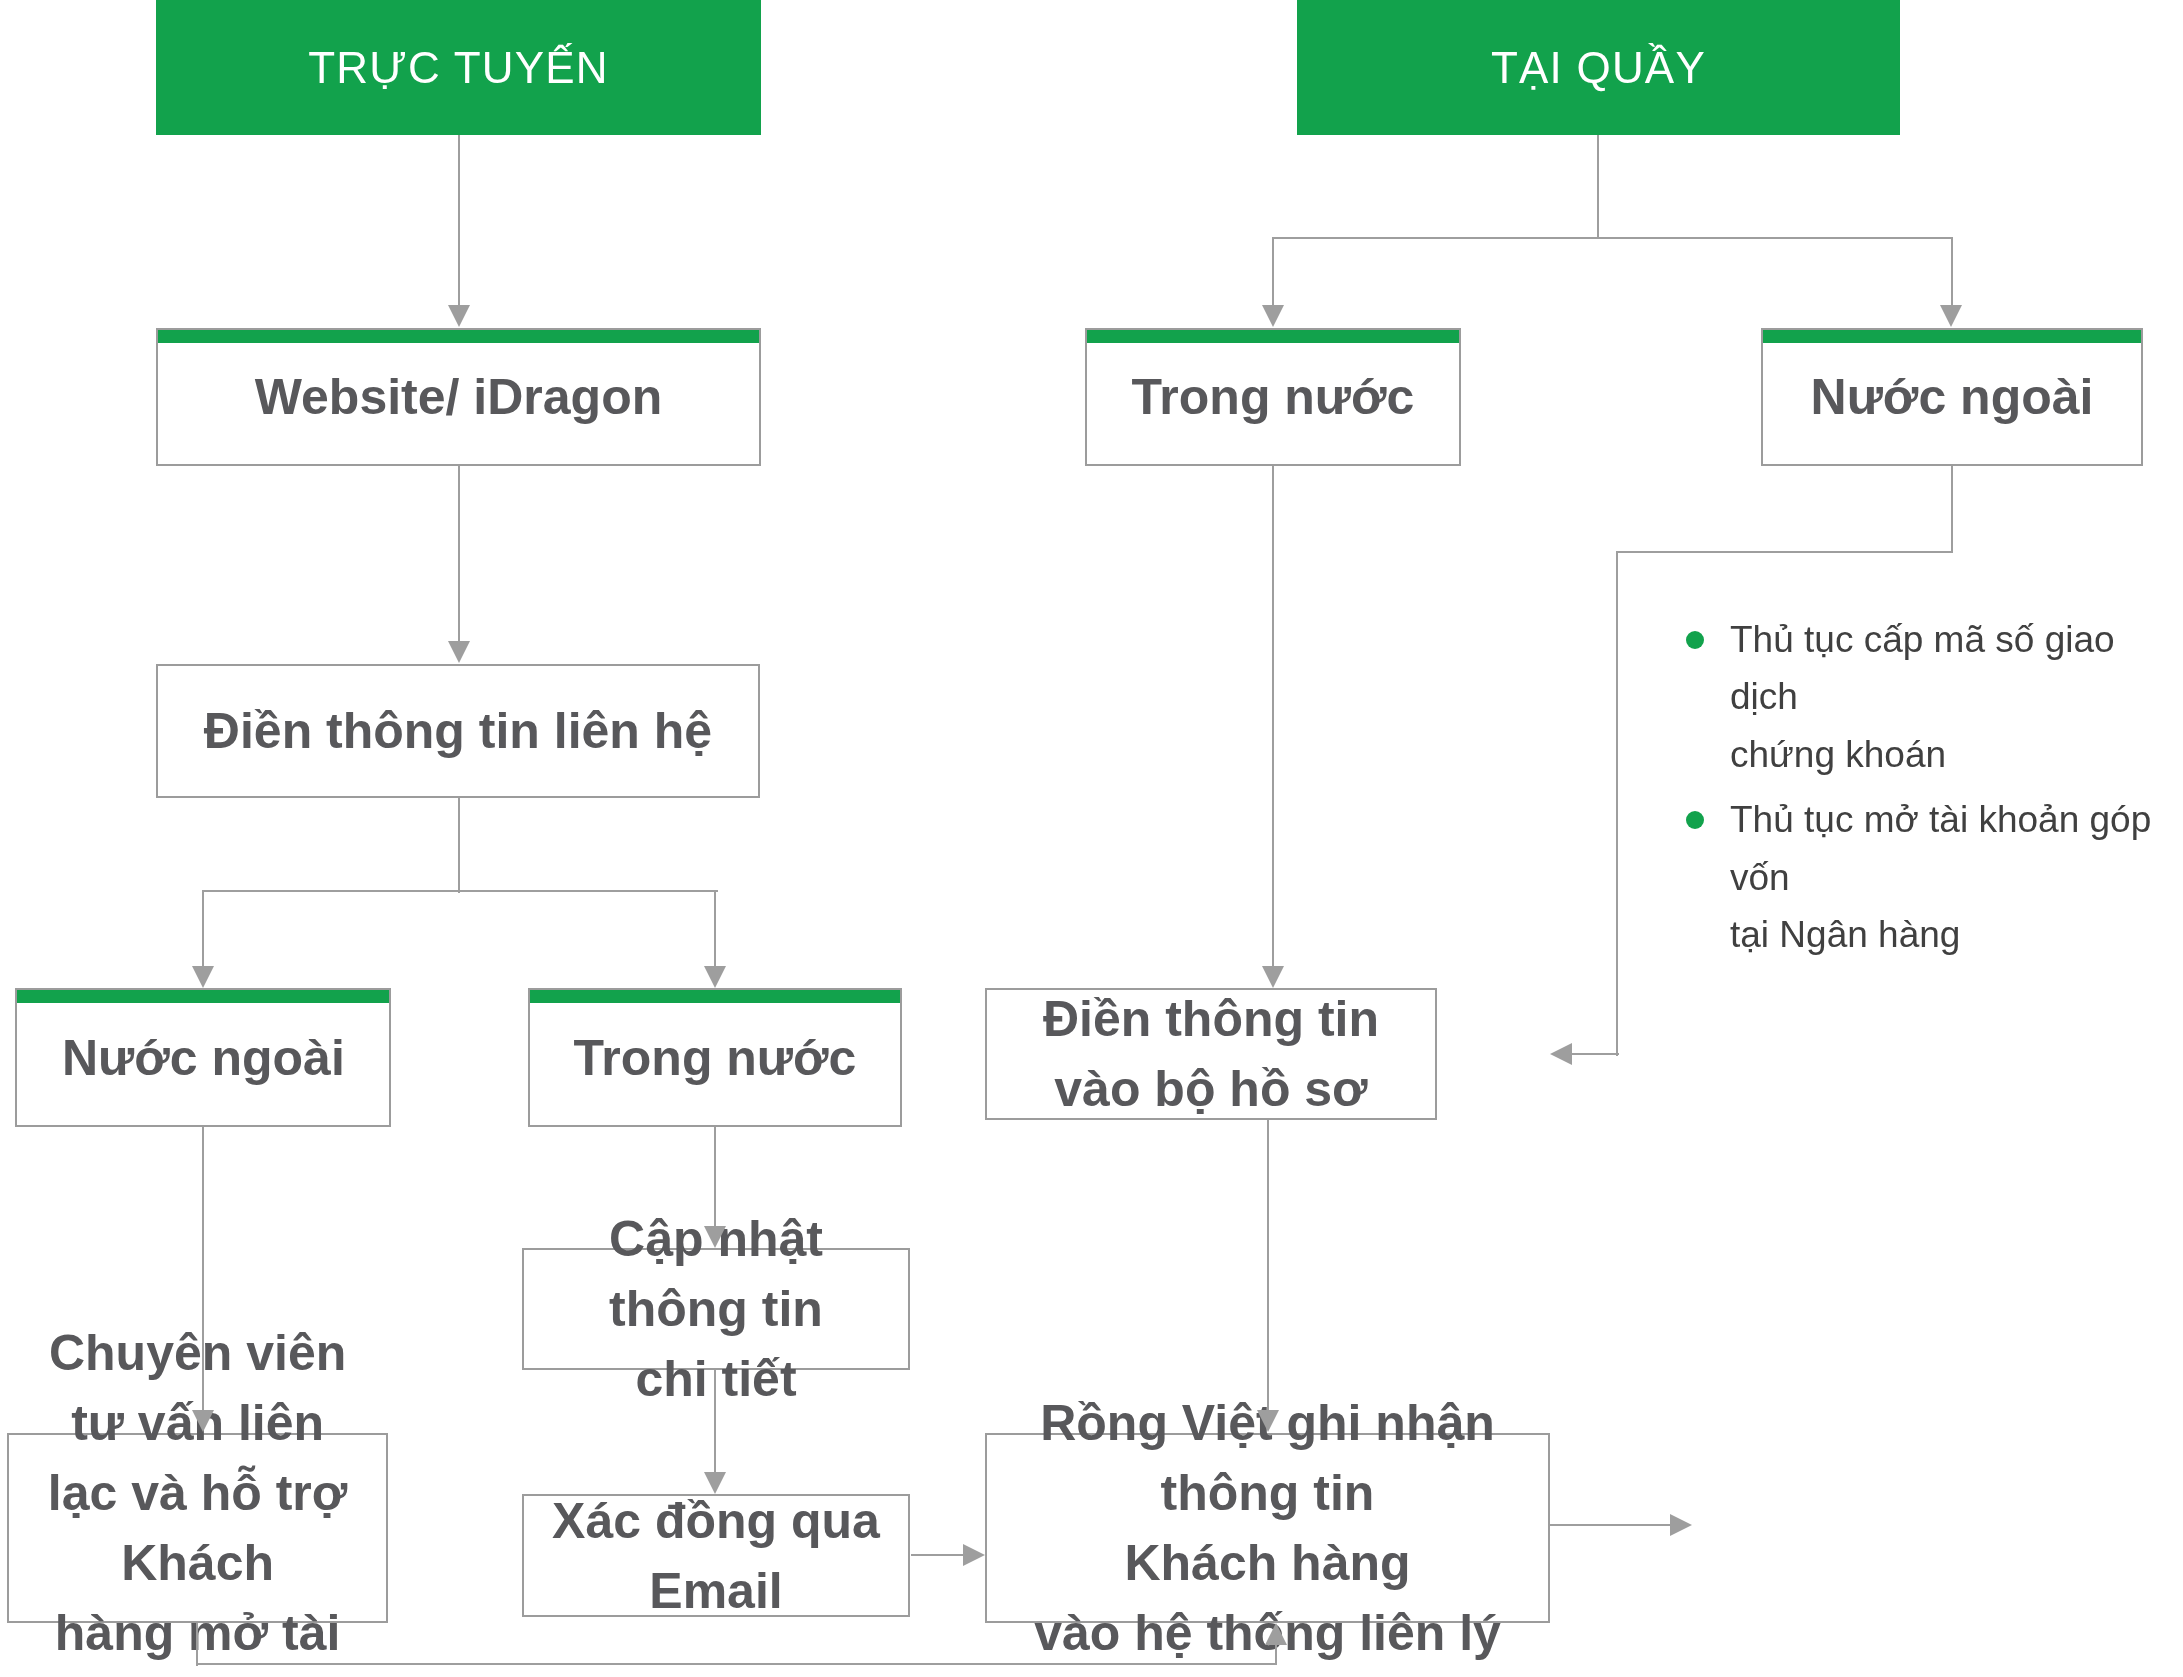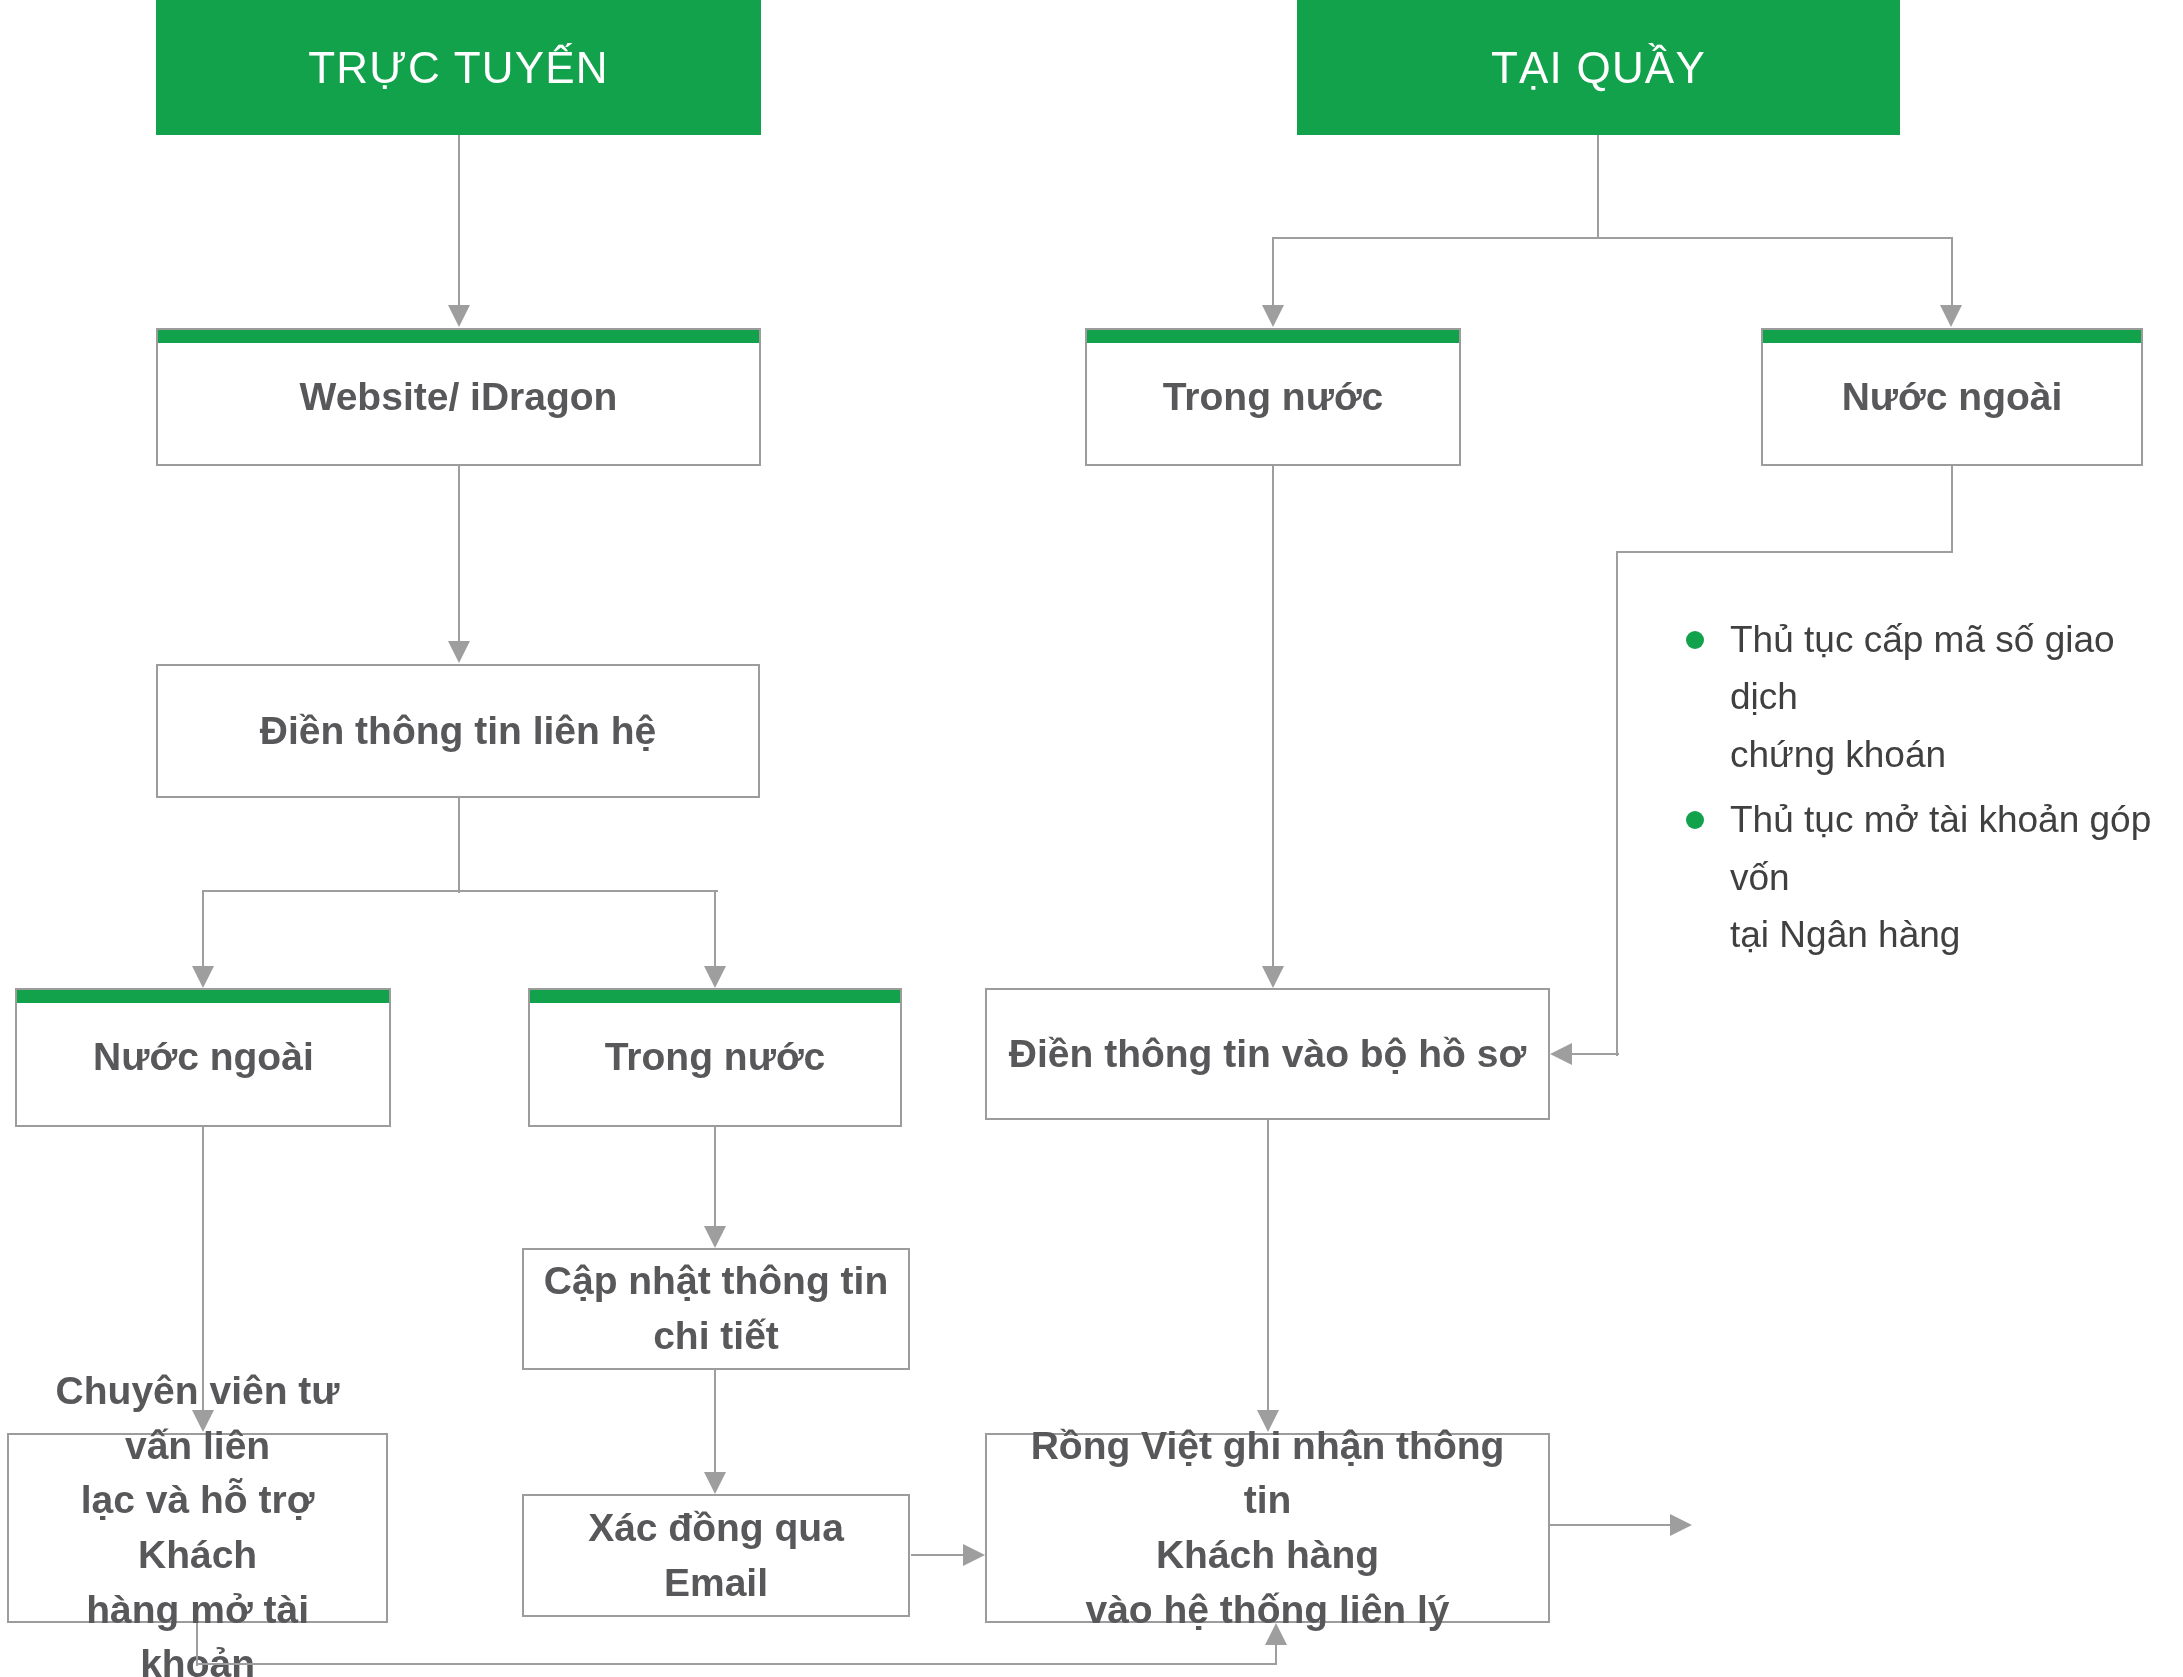--- a/index.html
+++ b/index.html
@@ -17,21 +17,21 @@
     font-size:44px;font-weight:normal;letter-spacing:1.2px;
     display:flex;align-items:center;justify-content:center;
     text-align:center;
   }
   .node{
     position:absolute;
     background:#ffffff;
     border:2.4px solid #9C9C9C;
     box-sizing:border-box;
     color:#58585B;
-    font-size:39px;font-weight:bold;line-height:1.4;
+    font-size:50px;font-weight:bold;line-height:1.4;
     display:flex;align-items:center;justify-content:center;
     text-align:center;
     white-space:pre-line;
     padding:0 16px;
   }
   .node.bar::before{
     content:"";
     position:absolute;top:0;left:0;right:0;height:13px;
     background:#12A24C;
   }
@@ -70,21 +70,21 @@
   <div class="node bar" style="left:528px;top:988px;width:374px;height:139px;">Trong nước</div>
   <div class="node" style="left:522px;top:1248px;width:388px;height:122px;">Cập nhật thông tin
 chi tiết</div>
   <div class="node" style="left:7.1px;top:1433px;width:381px;height:190px;">Chuyên viên tư vấn liên
 lạc và hỗ trợ Khách
 hàng mở tài khoản</div>
   <div class="node" style="left:522px;top:1494px;width:388px;height:123px;">Xác đồng qua Email</div>
 
   <div class="node bar" style="left:1085px;top:328px;width:376px;height:138px;">Trong nước</div>
   <div class="node bar" style="left:1761px;top:328px;width:382px;height:138px;">Nước ngoài</div>
-  <div class="node" style="left:985px;top:988px;width:565px;height:132px;">Điền thông tin vào bộ hồ sơ</div>
+  <div class="node" style="left:985px;top:988px;width:452px;height:132px;">Điền thông tin vào bộ hồ sơ</div>
 
   <div class="node" style="left:985px;top:1433px;width:565px;height:190px;">Rồng Việt ghi nhận thông tin
 Khách hàng
 vào hệ thống liên lý</div>
 
   <div class="bullets">
     <div class="bullet-item">
       <span class="bullet-dot"></span>
       <span class="bullet-text">Thủ tục cấp mã số giao dịch
 chứng khoán</span>

